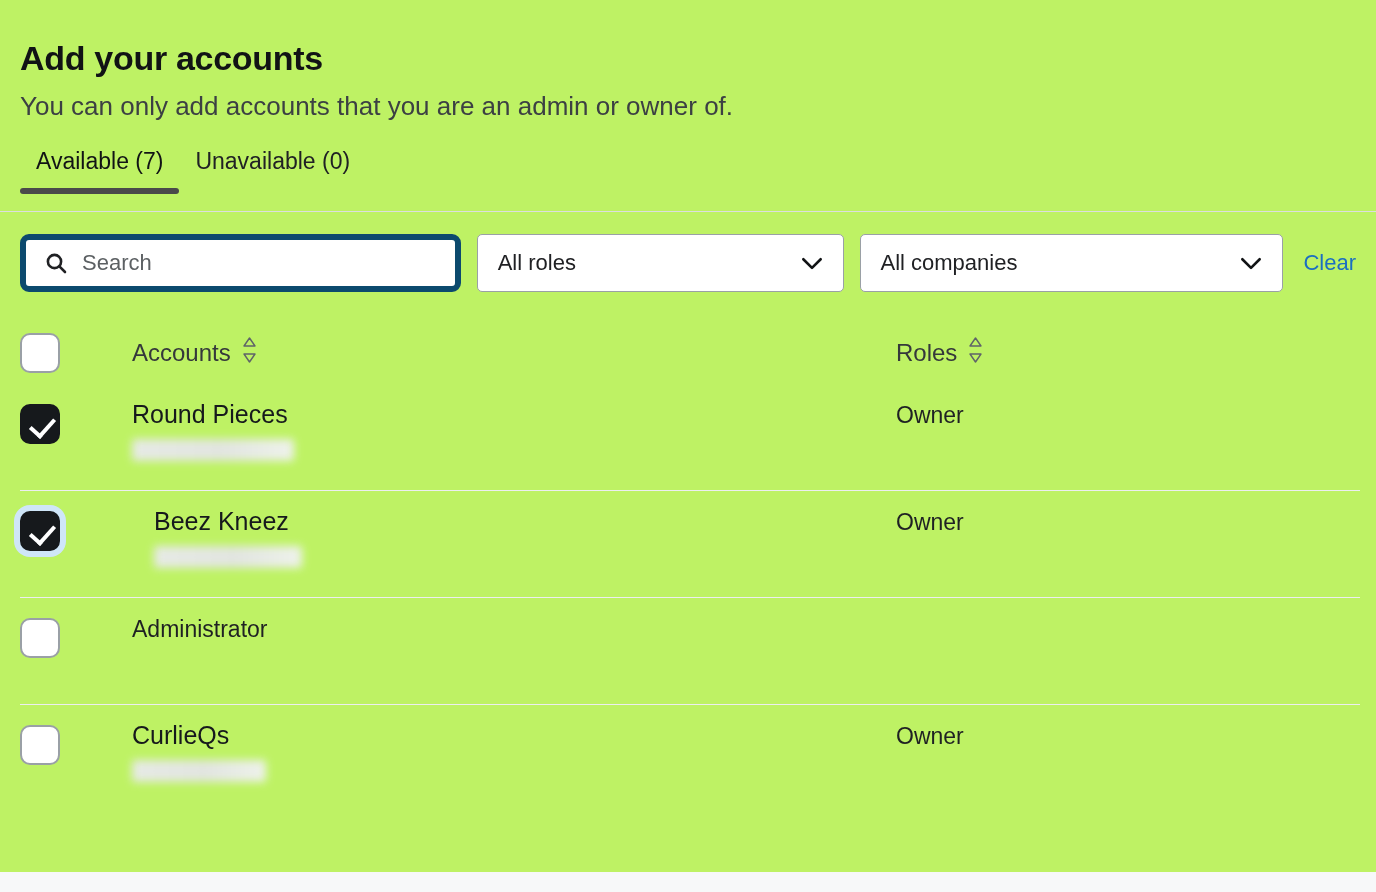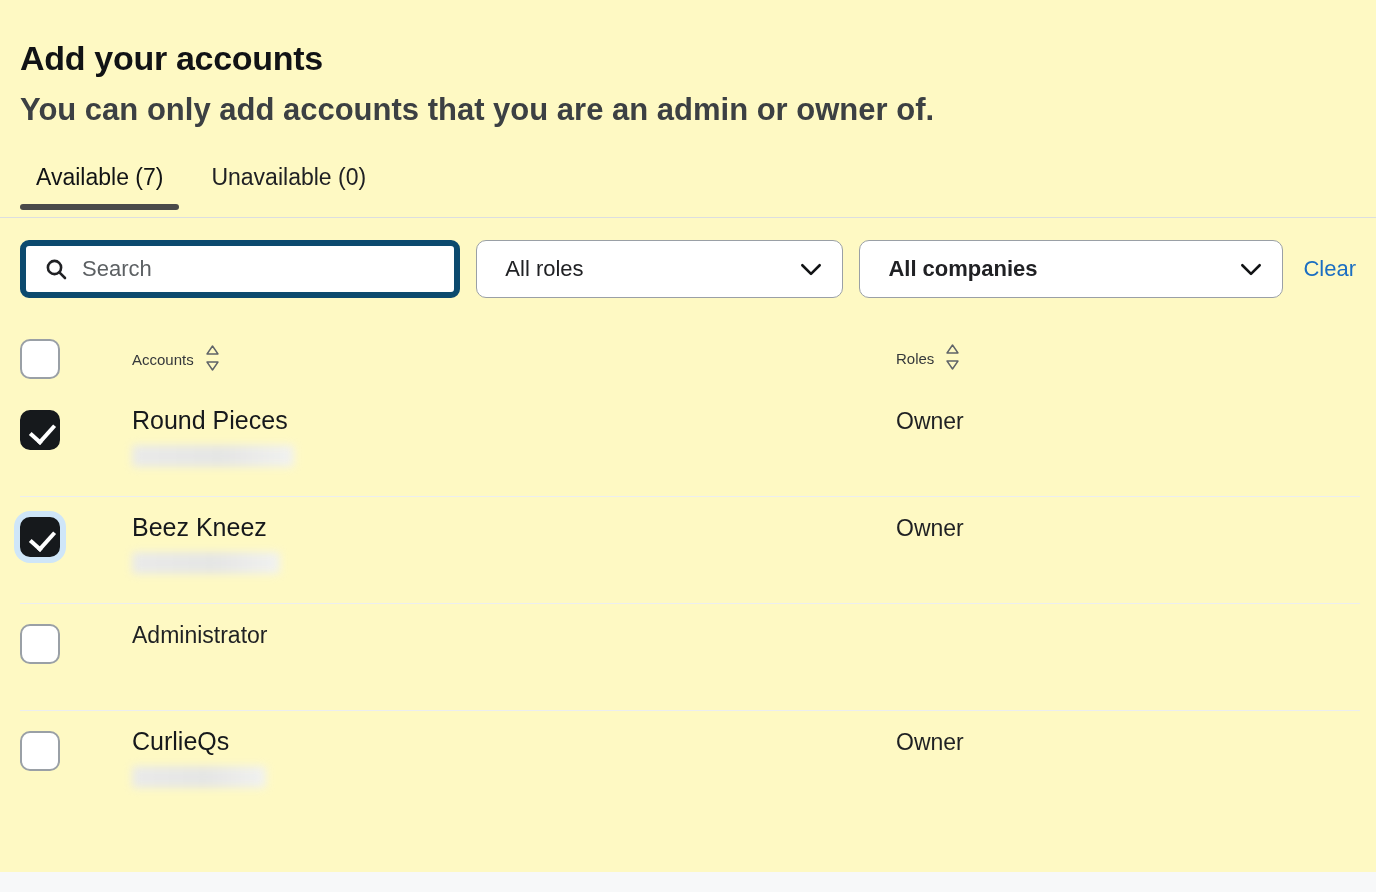--- a/index.html
+++ b/index.html
@@ -5,50 +5,50 @@
   * { box-sizing: border-box; }
   html, body {
     margin: 0; padding: 0;
     width: 1376px; height: 892px;
     background: #ffffff;
     font-family: "Liberation Sans", sans-serif;
     color: #1a1a1a;
     overflow: hidden;
   }
 
-  .page { position: relative; width: 1376px; height: 892px; background:#fef9c3; }
+  .page { position: relative; width: 1376px; height: 892px; background:#bef264; }
 
   
   .header { padding: 0 20px; }
   .page-title {
     margin: 0;
     padding-top: 38px;
     font-size: 34px;
     font-weight: 700;
     letter-spacing: -0.3px;
     line-height: 1.18;
     color: #111315;
   }
   .page-subtitle {
     margin: 0;
     padding-top: 13px;
-    font-size: 31px;
-    font-weight: 700;
+    font-size: 26px;
+    font-weight: 400;
     line-height: 1.2;
     color: #3c4043;
   }
 
   
   .tabs {
     position: relative;
     margin-top: 28px;
     padding: 0 20px;
     display: flex;
-    align-items: center;
-    gap: 16px;
+    align-items: flex-start;
+    gap: 0;
     height: 62px;
     border-bottom: 1px solid #dcdee0;
   }
   .tab {
     position: relative;
     padding: 0 16px 18px 16px;
     font-size: 23px;
     line-height: 1;
     color: #202124;
     cursor: pointer;
@@ -103,32 +103,32 @@
     font-size: 22px;
     color: #202124;
     background: transparent;
   }
   .search-input::placeholder { color: #5c6063; opacity: 1; }
 
   .select-box {
     position: relative;
     height: 58px;
     border: 1px solid #9aa0a6;
-    border-radius: 10px;
+    border-radius: 5px;
     background: #fff;
     display: flex;
     align-items: center;
-    padding: 0 52px 0 28px;
+    padding: 0 52px 0 20px;
     font-size: 22px;
     color: #202124;
     cursor: pointer;
     white-space: nowrap;
   }
   .select-roles { width: 382px; }
-  .select-companies { width: 442px; font-weight: bold; }
+  .select-companies { width: 442px; }
   .chevron {
     position: absolute;
     right: 18px; top: 50%;
     transform: translateY(-50%);
     width: 26px; height: 26px;
     color: #111315;
     display: flex; align-items: center; justify-content: center;
   }
   .clear-link {
     font-size: 22px;
@@ -172,21 +172,21 @@
     width: 460px;
     flex: 0 0 460px;
     padding-top: 18px;
     font-size: 23px;
     color: #1f2123;
     line-height: 1.2;
   }
   .head-row .cell-role { padding-top: 0; display: flex; align-items: center; }
 
   .col-label {
-    font-size: 15px;
+    font-size: 24px;
     color: #35383b;
     display: inline-flex;
     align-items: center;
     gap: 10px;
     cursor: pointer;
   }
 
   
   .checkbox {
     position: relative;
@@ -222,21 +222,21 @@
   .redacted {
     margin-top: 10px;
     height: 22px;
     border-radius: 3px;
     background: linear-gradient(90deg,#e9eaec 0%, #e4e5e7 55%, #f1f2f3 100%);
     filter: blur(4px);
     opacity: 0.95;
   }
 
   .row-1 { height: 107px; }
-  .row-2 { height: 107px; }
+  .row-2 { height: 107px; gap: 22px; }
   .row-3 { height: 107px; }
   .row-4 { height: 107px; justify-content: space-between; }
 
   .bottom-band {
     position: absolute;
     left: 0; right: 0; bottom: 0;
     height: 20px;
     background: #f7f8f9;
   }
 </style>

